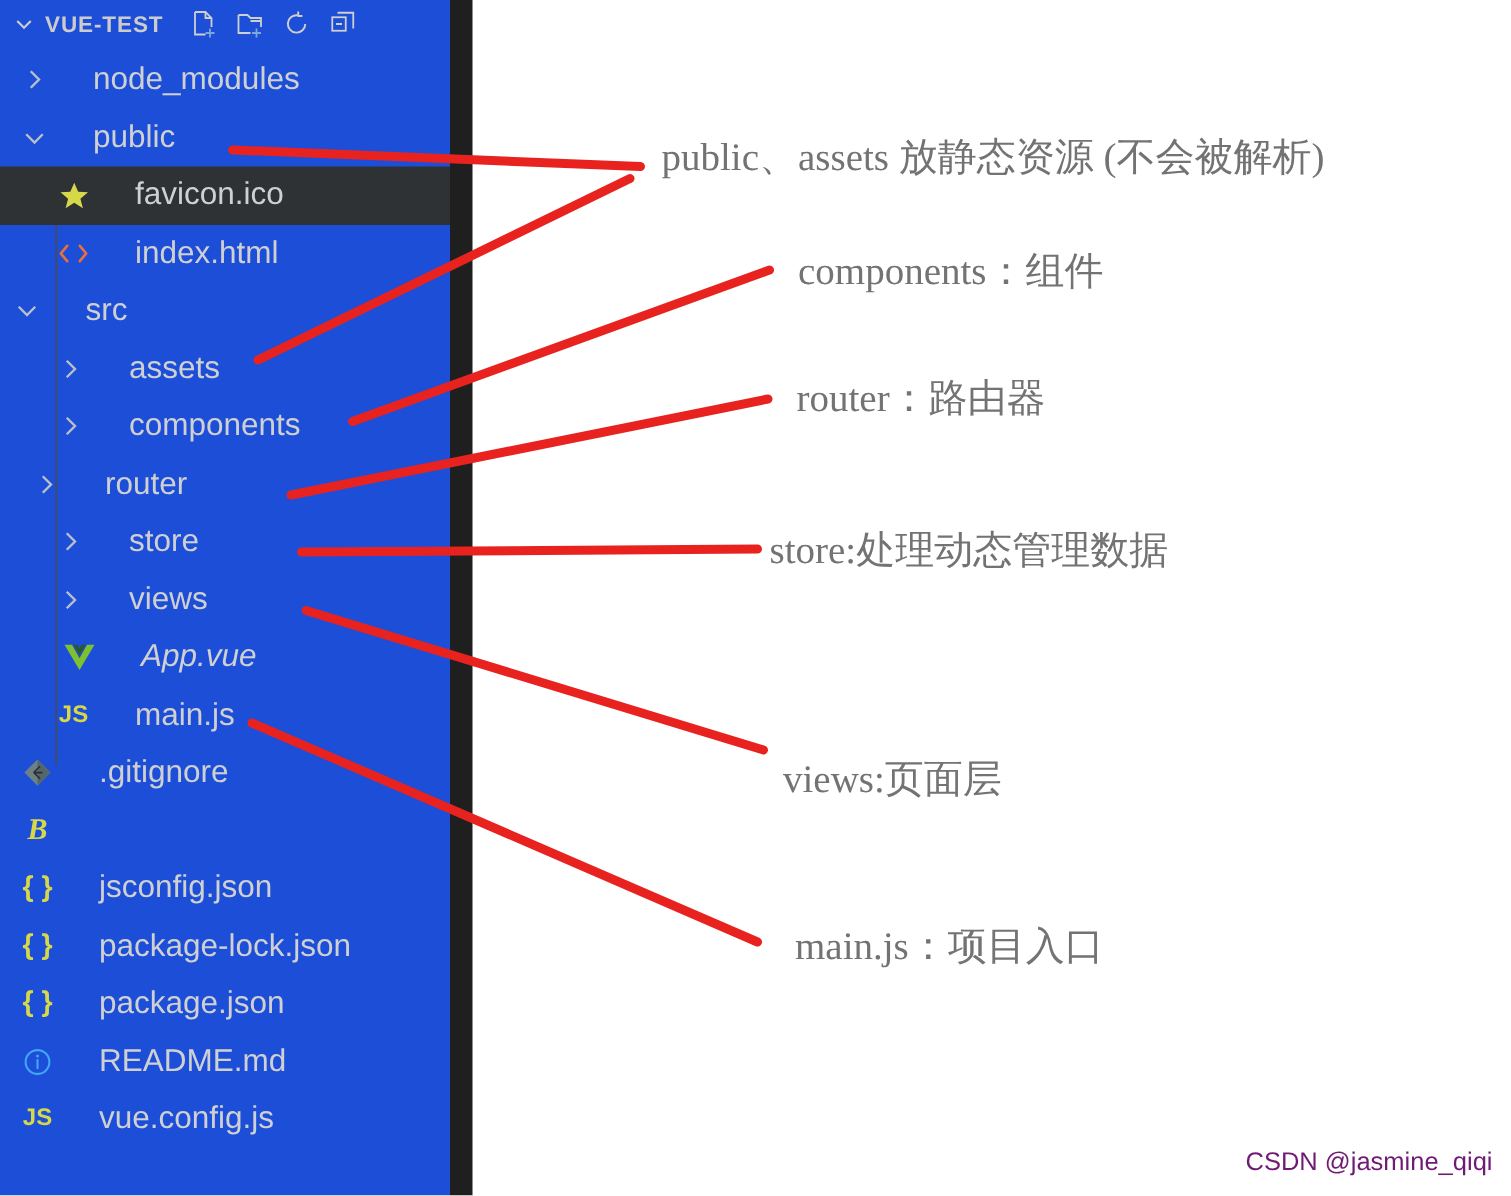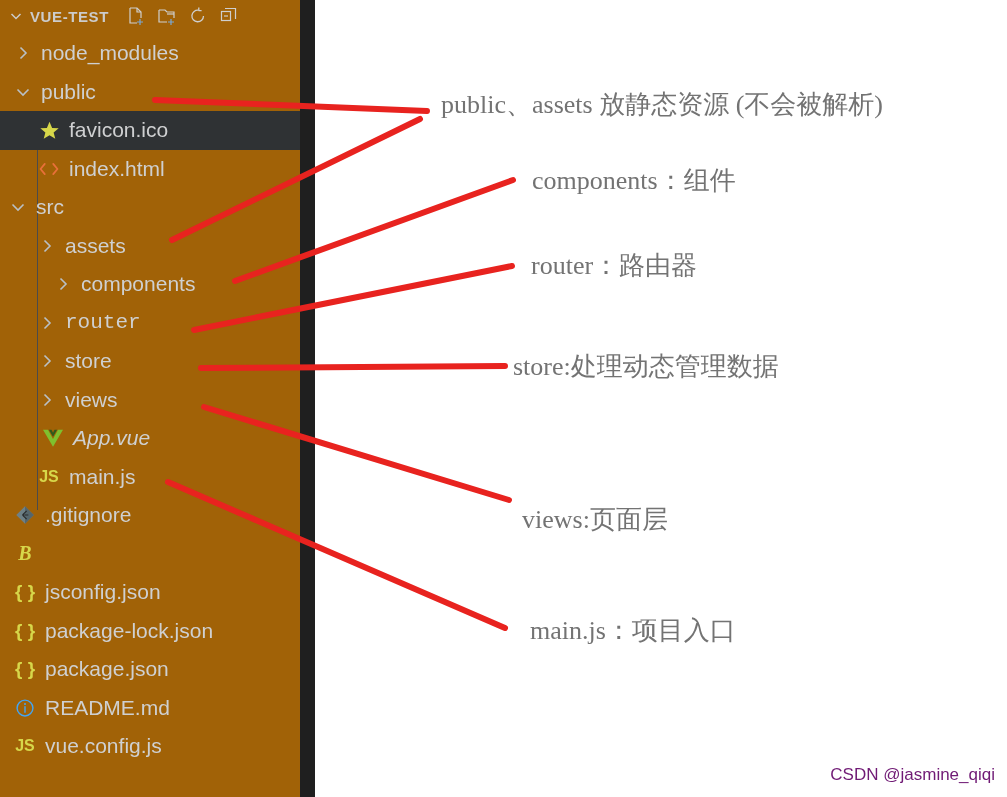--- a/index.html
+++ b/index.html
@@ -16,21 +16,21 @@
     height: 797px;
     background: #ffffff;
   }
 
   
   #sidebar {
     position: absolute;
     left: 0; top: 0;
     width: 300px;
     height: 797px;
-    background: #a16207;
+    background: #1d4ed8;
     overflow: hidden;
   }
   #sidebar-gutter {
     position: absolute;
     left: 300px; top: 0;
     width: 15px;
     height: 797px;
     background: #1f1f1f;
   }
 
@@ -76,20 +76,21 @@
   .row {
     position: relative;
     height: 38.5px;
     display: flex;
     align-items: center;
     color: #cfd0d1;
     font-size: 21px;
     white-space: nowrap;
     cursor: pointer;
     font-family: "Liberation Sans", sans-serif;
+    gap: 21px;
   }
   .row.selected { background: #2f3234; }
   .row .chev {
     width: 22px; height: 22px;
     flex: none;
     display: flex; align-items: center; justify-content: center;
     color: #b9c0c7;
   }
   .row .chev svg { display: block; }
   .row .fico {
@@ -230,29 +231,29 @@
           <span class="lbl">src</span>
         </div>
         <div class="row" style="padding-left: 36px;">
           <span class="chev">
             <svg width="20" height="20" viewBox="0 0 20 20" fill="none" stroke="currentColor" stroke-width="1.6">
               <path d="M7.5 4.5 L13 10 L7.5 15.5"></path>
             </svg>
           </span>
           <span class="lbl">assets</span>
         </div>
-        <div class="row" style="padding-left: 52px;">
+        <div class="row" style="padding-left: 36px;">
           <span class="chev">
             <svg width="20" height="20" viewBox="0 0 20 20" fill="none" stroke="currentColor" stroke-width="1.6">
               <path d="M7.5 4.5 L13 10 L7.5 15.5"></path>
             </svg>
           </span>
           <span class="lbl">components</span>
         </div>
-        <div class="row" style="padding-left: 36px; font-family: Liberation Mono, monospace;">
+        <div class="row" style="padding-left: 20px;">
           <span class="chev">
             <svg width="20" height="20" viewBox="0 0 20 20" fill="none" stroke="currentColor" stroke-width="1.6">
               <path d="M7.5 4.5 L13 10 L7.5 15.5"></path>
             </svg>
           </span>
           <span class="lbl">router</span>
         </div>
         <div class="row" style="padding-left: 36px;">
           <span class="chev">
             <svg width="20" height="20" viewBox="0 0 20 20" fill="none" stroke="currentColor" stroke-width="1.6">

